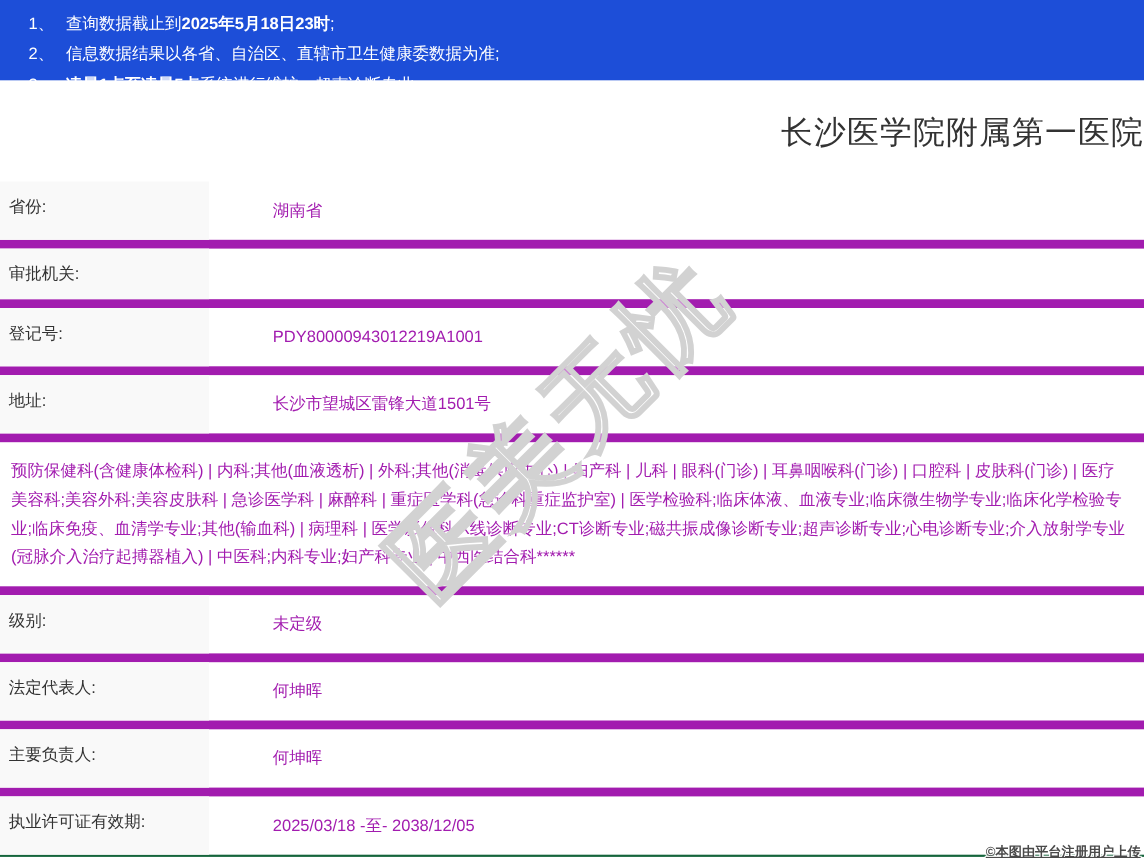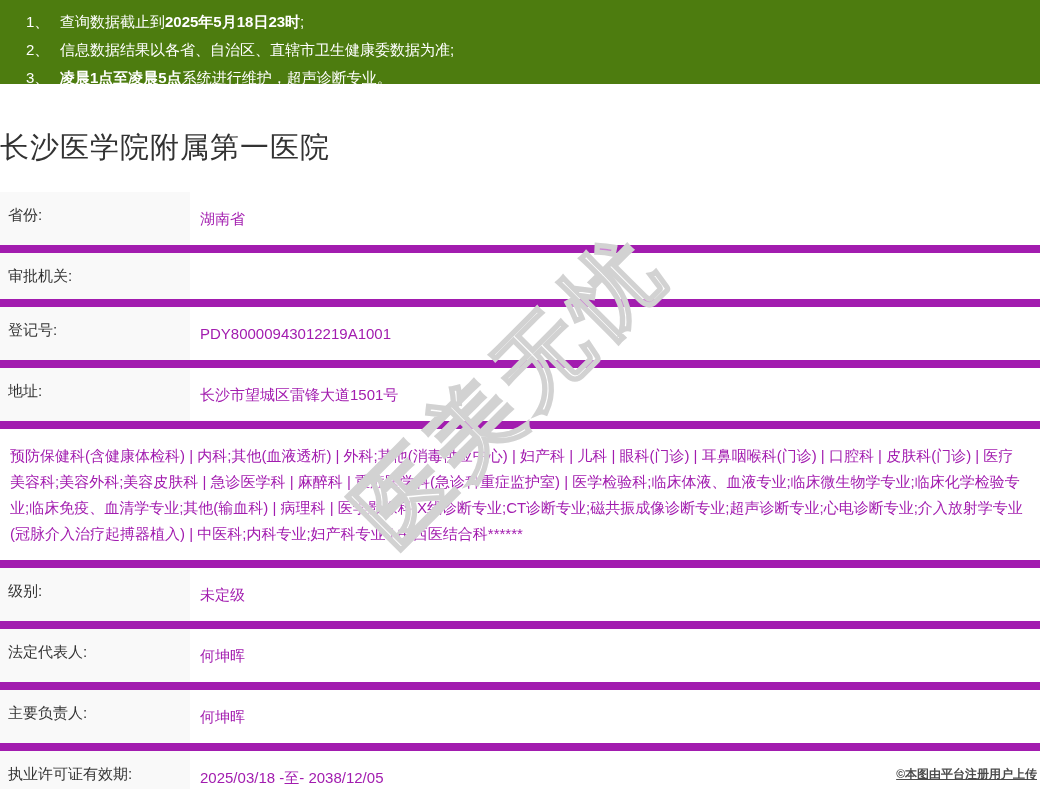--- a/index.html
+++ b/index.html
@@ -1,33 +1,33 @@
 <!DOCTYPE html>
 <html><head>
 <meta charset="utf-8">
 <style>
   * { margin:0; padding:0; box-sizing:border-box; }
   html,body { width:1040px; height:789px; background:#ffffff;
     font-family:"Liberation Sans","DejaVu Sans",sans-serif; }
   body { position:relative; overflow:hidden; }
 
   
-  .notice { background:#4d7c0f; color:#ffffff; padding:8px 0 10px 0; height:84px; }
+  .notice { background:#1d4ed8; color:#ffffff; padding:8px 0 10px 0; height:73px; }
   .notice-line { padding-left:26px; height:28px; line-height:28px; font-size:15px;
     white-space:nowrap; }
   .notice-num { display:inline-block; min-width:34px; }
   .notice-line strong { font-weight:bold; }
 
   
-  .page-title { text-align:left; font-size:29px; font-weight:500; color:#333333;
-    margin:44px 0 24px 0; letter-spacing:1px; }
+  .page-title { text-align:right; font-size:29px; font-weight:500; color:#333333;
+    margin:28px 0 24px 0; letter-spacing:1px; }
 
   
   .info-table { width:1040px; border-bottom:2px solid #15653c; }
-  .info-row { display:flex; width:100%; }
+  .info-row { display:flex; width:100%;gap:48px; }
   .info-row + .info-row { border-top:8px solid #a21caf; }
   .info-label { flex:0 0 190px; background:#f9f9f9; color:#333333; font-size:15px;
     padding:14px 8px 13px 8px; }
   .info-value { flex:1 1 auto; color:#a21caf; font-size:15px; line-height:26px;
     padding:14px 14px 13px 10px; }
 
   
   .watermark { position:absolute; left:290px; top:330px; width:440px; height:120px;
     line-height:120px; text-align:center; transform:rotate(-45deg);
     font-size:90px; letter-spacing:8px; font-weight:bold;

